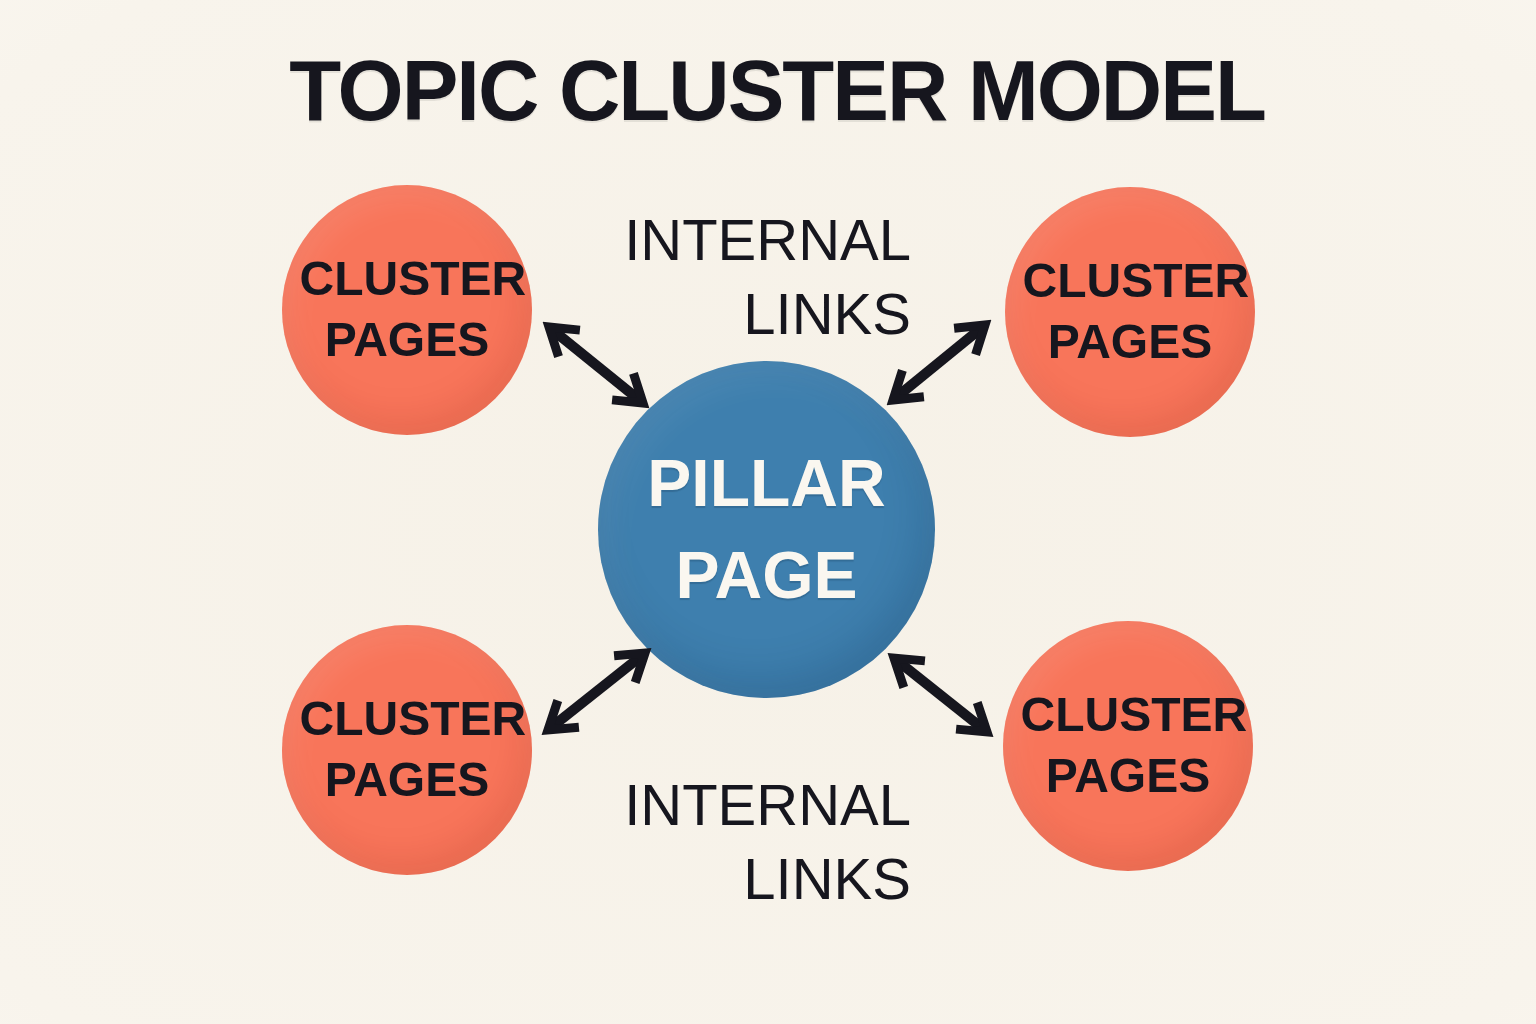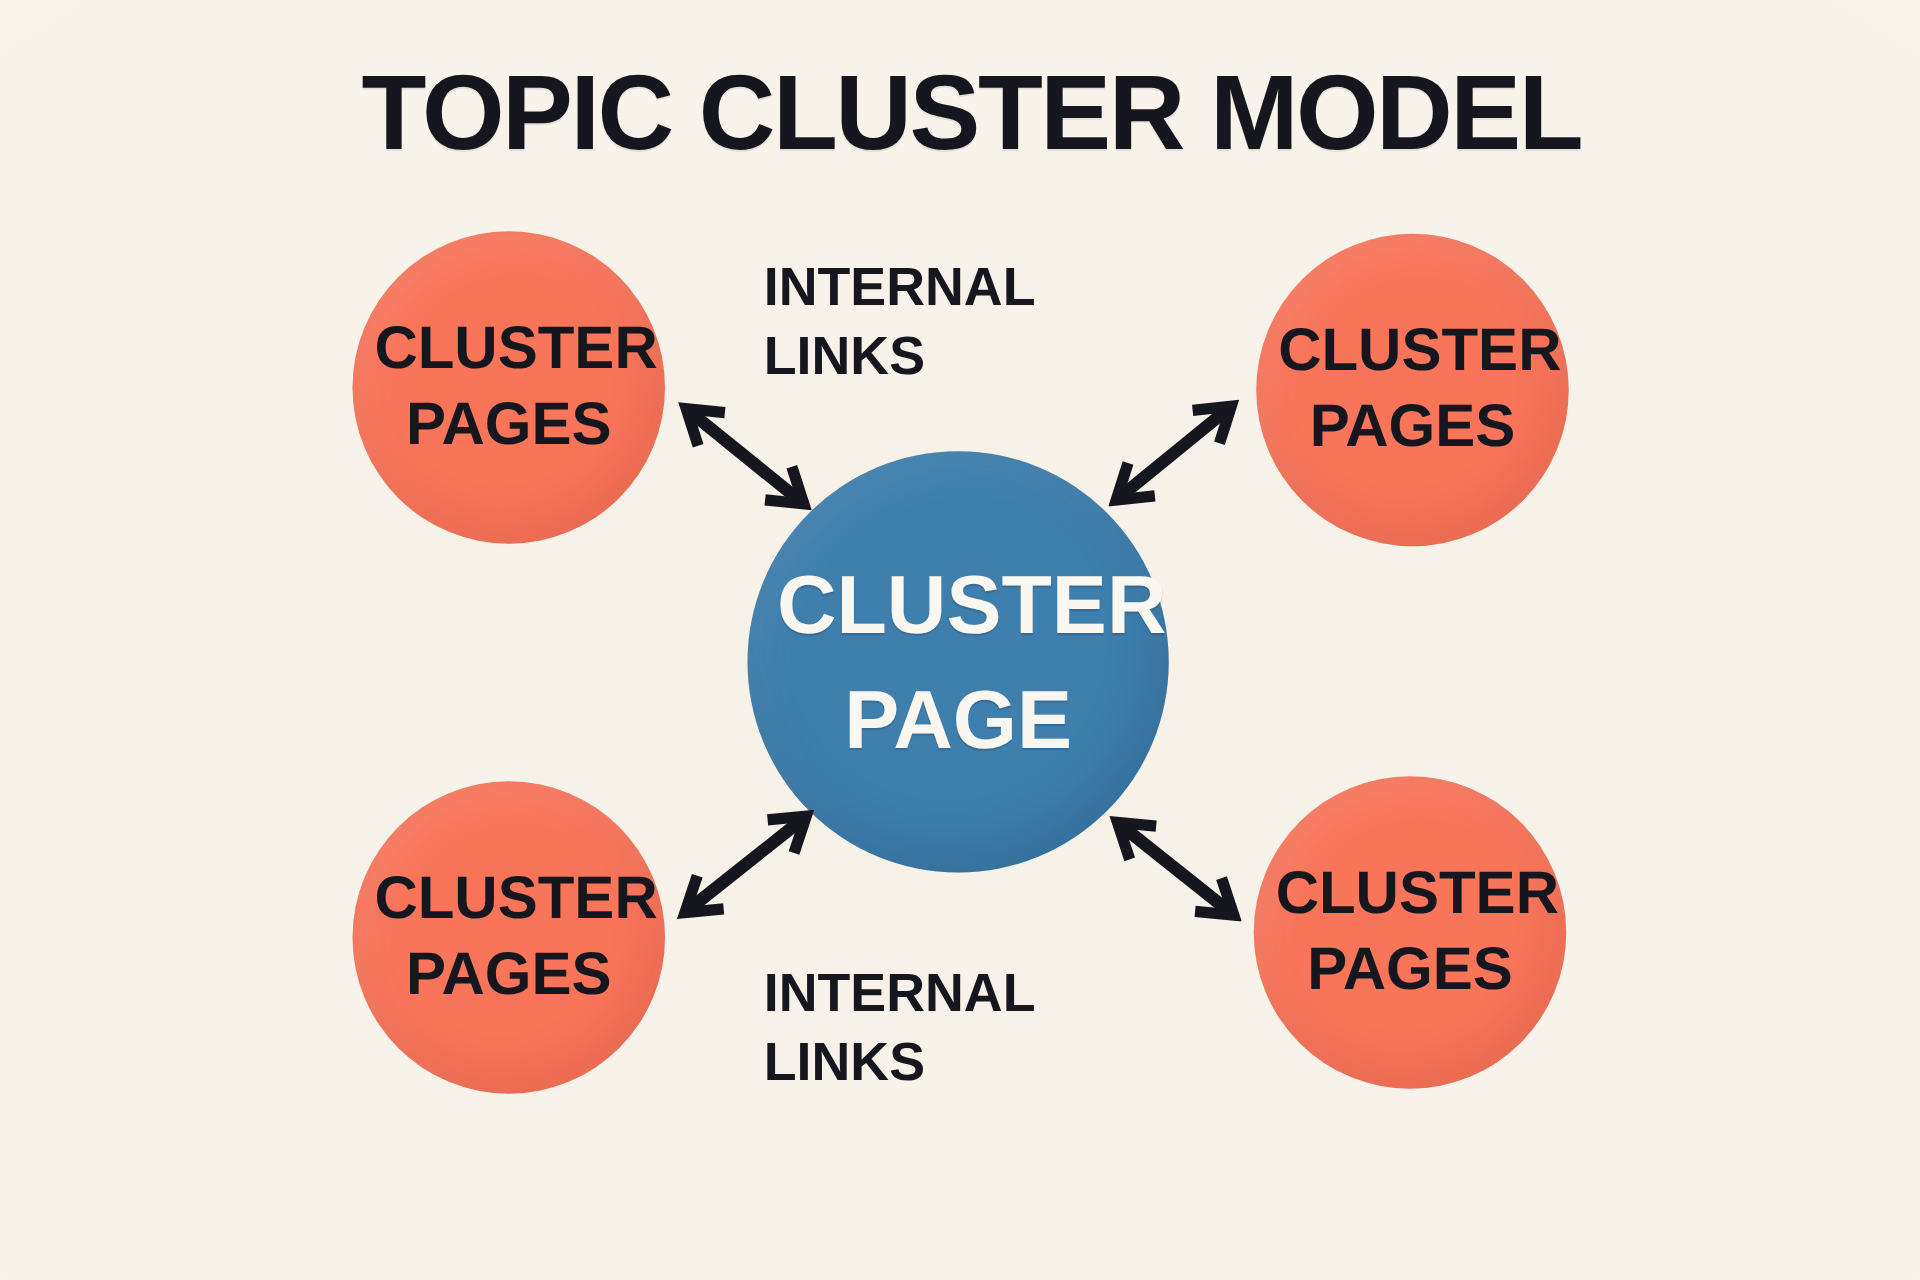--- a/index.html
+++ b/index.html
@@ -70,24 +70,24 @@
     font-size: 66px;
     line-height: 1.38;
     font-weight: bold;
     color: var(--pillar-text);
     max-width: 290px;
     text-shadow: 0 2px 1px rgba(20,50,80,0.25);
   }
   .internal-label {
     position: absolute;
     width: 300px;
-    text-align: left;
-    font-size: 43px;
+    text-align: right;
+    font-size: 58px;
     line-height: 1.28;
-    font-weight: bold;
+    font-weight: normal;
     color: var(--ink);
   }
   .internal-top    { left: 611px; top: 203px; }
   .internal-bottom { left: 611px; top: 768px; }
   .arrow-svg {
     position: absolute;
     width: 130px; height: 118px;
     overflow: visible;
   }
   .arrow-svg line {
@@ -126,21 +126,21 @@
     <span class="circle-label">CLUSTER PAGES</span>
   </div>
   <div class="circle cluster pos-bottom-left">
     <span class="circle-label">CLUSTER PAGES</span>
   </div>
   <div class="circle cluster pos-bottom-right">
     <span class="circle-label">CLUSTER PAGES</span>
   </div>
 
   <div class="circle pillar">
-    <span class="circle-label">CLUSTER PAGE</span>
+    <span class="circle-label">PILLAR PAGE</span>
   </div>
 
   <svg class="arrow-svg arrow-tl" viewBox="0 0 130 118">
     <line x1="17" y1="19" x2="111" y2="95" marker-start="url(#arrowhead)" marker-end="url(#arrowhead)"></line>
   </svg>
   <svg class="arrow-svg arrow-tr" viewBox="0 0 130 118">
     <line x1="111" y1="17" x2="19" y2="92" marker-start="url(#arrowhead)" marker-end="url(#arrowhead)"></line>
   </svg>
   <svg class="arrow-svg arrow-bl" viewBox="0 0 130 118">
     <line x1="16" y1="92" x2="113" y2="15" marker-start="url(#arrowhead)" marker-end="url(#arrowhead)"></line>

